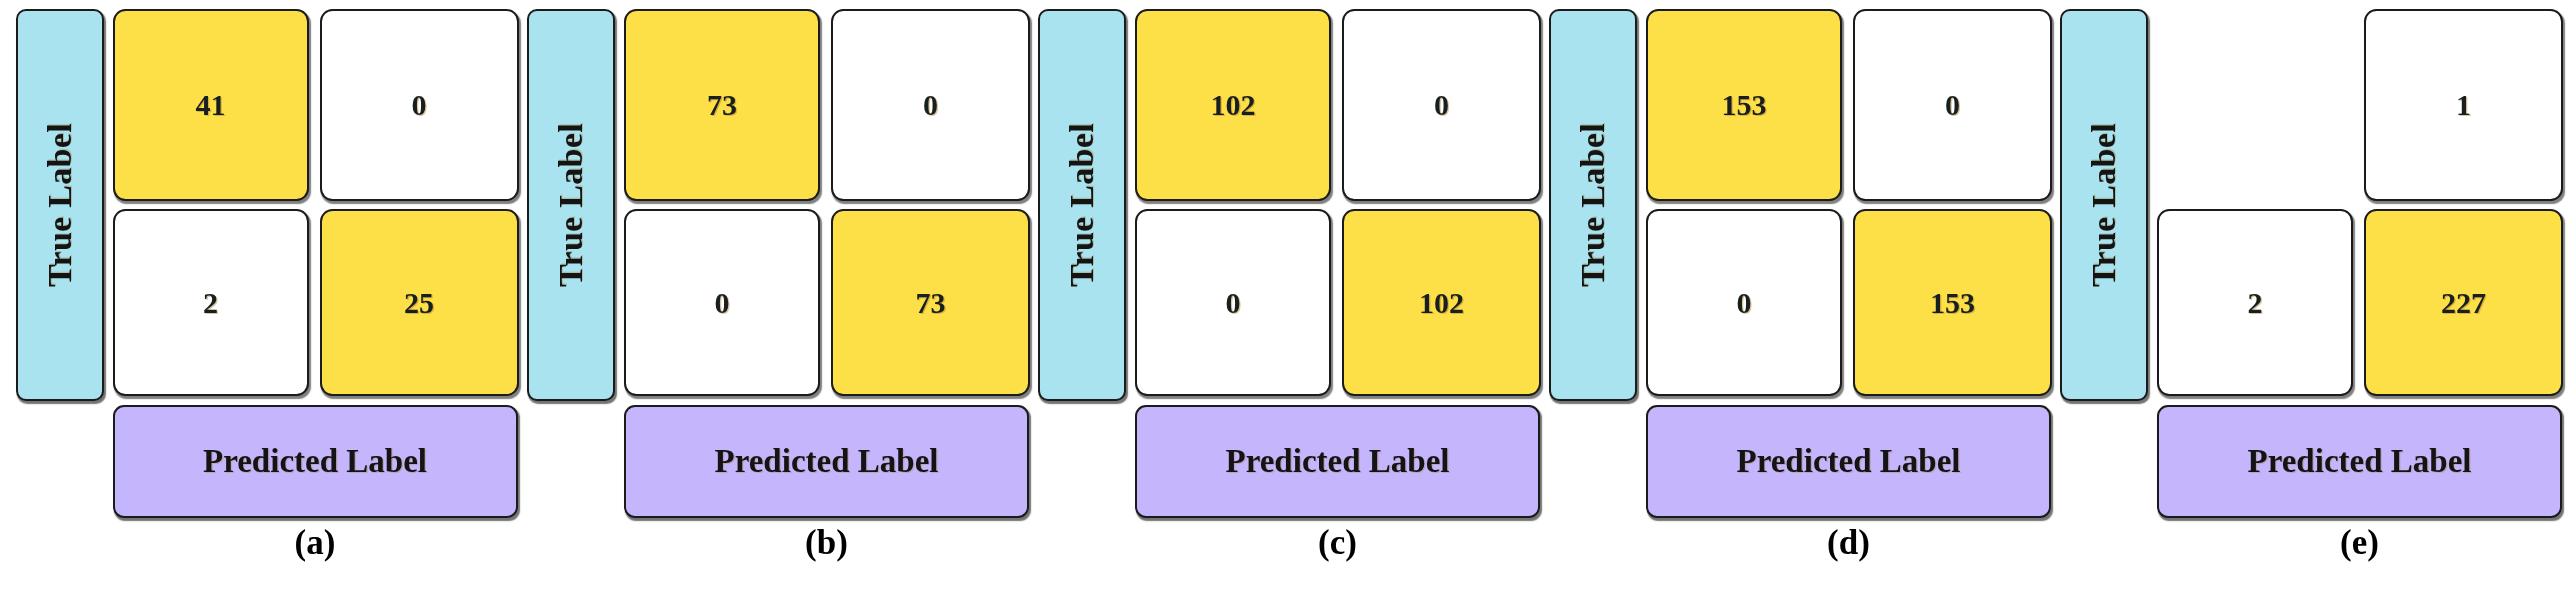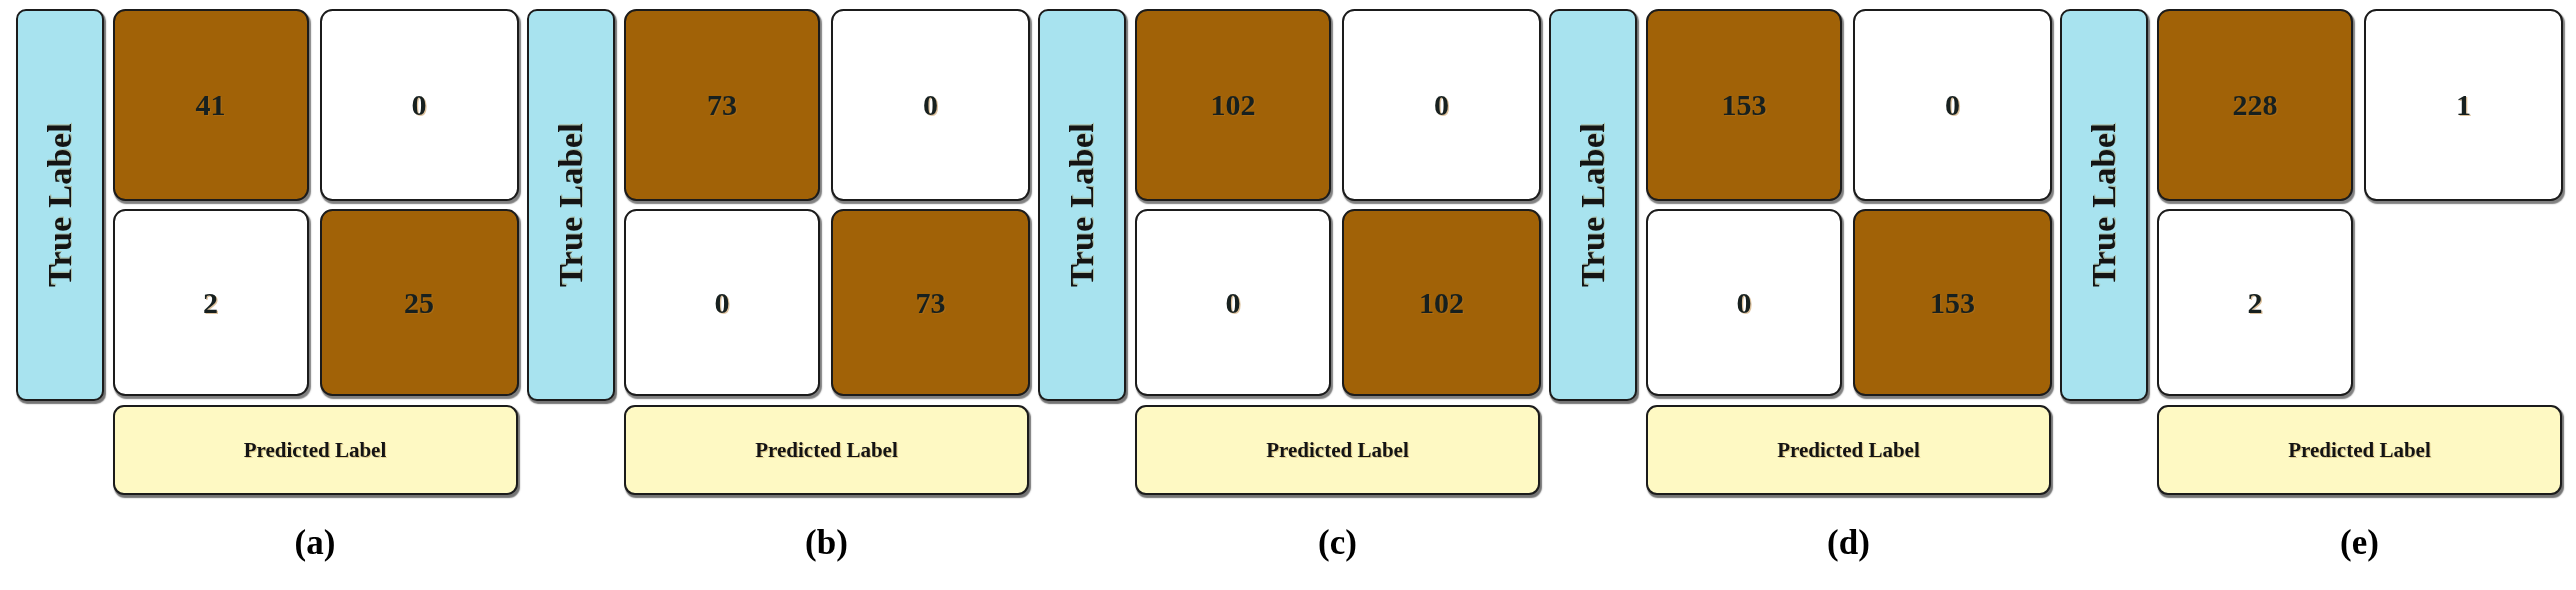--- a/index.html
+++ b/index.html
@@ -62,44 +62,44 @@
     box-sizing: border-box;
     box-shadow: 1.9px 2.5px 1.2px rgba(0,0,0,0.5);
     display: flex;
     align-items: center;
     justify-content: center;
     font-size: 30px;
     font-weight: bold;
     color: #17201f;
     text-shadow: 1.2px 1.2px 0 rgba(180,120,40,0.45);
   }
-  .cell.diag   { background: #a16207; }
+  .cell.diag   { background: #fde047; }
   .cell.offdiag{ background: #ffffff; }
 
   .r0 { top: 9.3px;  height: 192px; }
   .r1 { top: 209px; height: 187px; }
   .c0 { left: 97px; width: 196px; }
   .c1 { left: 304px; width: 199px; }
 
   
   .pred-label {
     position: absolute;
     left: 97px;
     top: 405px;
     width: 405px;
-    height: 90px;
-    background: #fef9c3;
+    height: 113px;
+    background: #c4b5fd;
     border: 2.5px solid #1b1b1b;
     border-radius: 11px;
     box-sizing: border-box;
     box-shadow: 1.9px 2.5px 1.2px rgba(0,0,0,0.55);
     display: flex;
     align-items: center;
     justify-content: center;
-    font-size: 21px;
+    font-size: 33px;
     font-weight: bold;
     color: #141414;
     text-shadow: 1.2px 1.2px 0 rgba(170,120,40,0.3);
   }
 
   
   .panel-caption {
     position: absolute;
     left: 97px;
     top: 523px;
@@ -160,21 +160,21 @@
     <div class="cell offdiag r1 c0">0</div>
     <div class="cell diag r1 c1">153</div>
     <div class="pred-label">Predicted Label</div>
     <div class="panel-caption">(d)</div>
   </div>
 
   <div class="panel" style="left:2060px;">
     <div class="true-label">
       <span class="vtxt">True Label</span>
     </div>
-    <div class="cell diag r0 c0">228</div>
     <div class="cell offdiag r0 c1">1</div>
     <div class="cell offdiag r1 c0">2</div>
+    <div class="cell diag r1 c1">227</div>
     <div class="pred-label">Predicted Label</div>
     <div class="panel-caption">(e)</div>
   </div>
 
 </div>
 
 
 </body></html>

